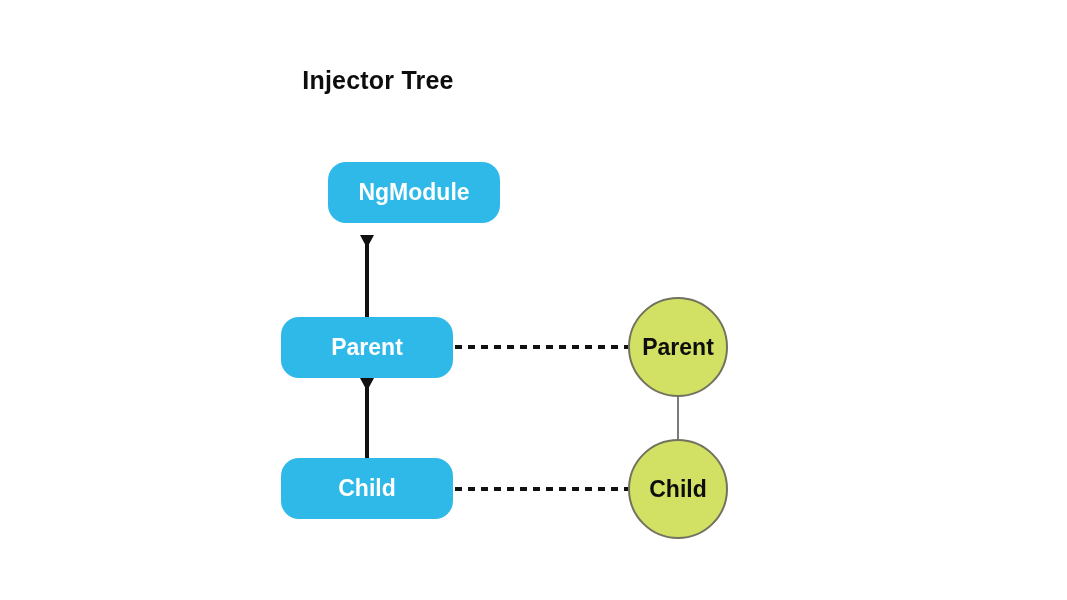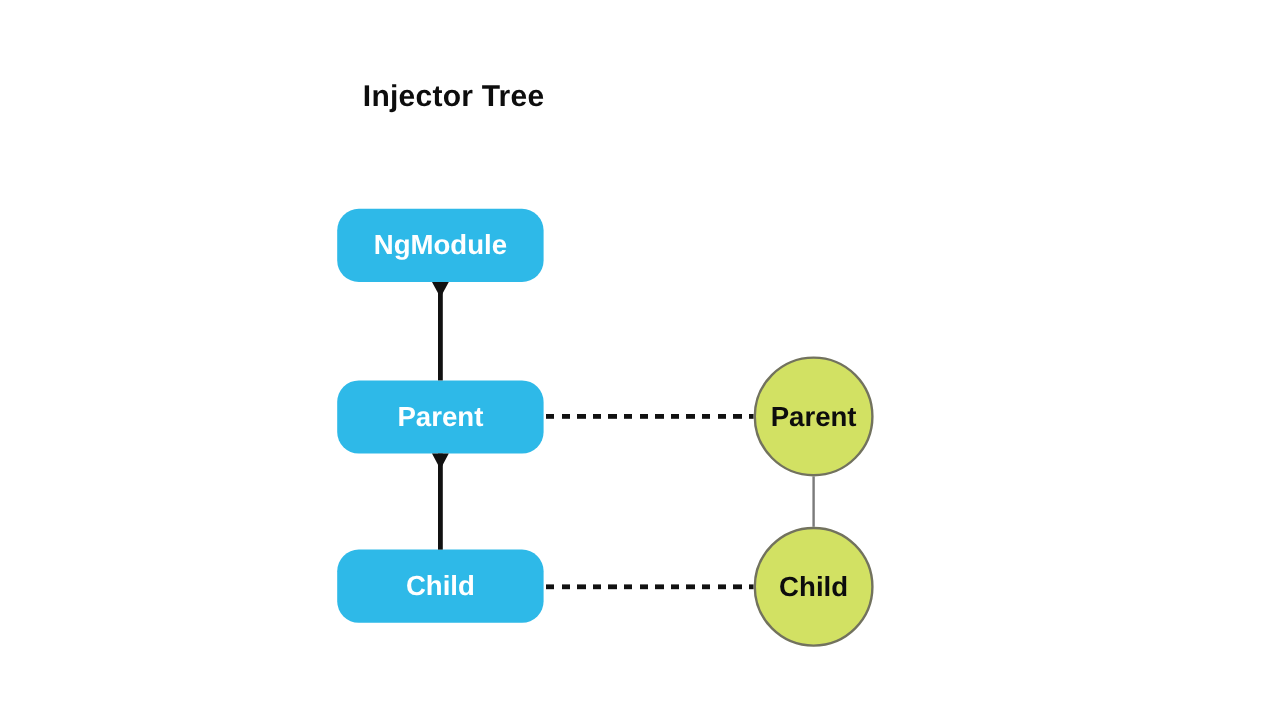--- a/index.html
+++ b/index.html
@@ -41,21 +41,21 @@
     height: 61px;
     background: var(--blue);
     border-radius: 18px;
     display: flex;
     align-items: center;
     justify-content: center;
     color: #ffffff;
     font-size: 23px;
     font-weight: bold;
   }
-  .box-ngmodule { top: 174px; }
+  .box-ngmodule { top: 162px; margin-left: 47px; }
   .box-parent   { top: 317px; }
   .box-child    { top: 458px; }
 
   .v-line {
     position: absolute;
     left: 365px;
     width: 4px;
     background: var(--line);
   }
   .v-line-1 { top: 235px; height: 82px; }

